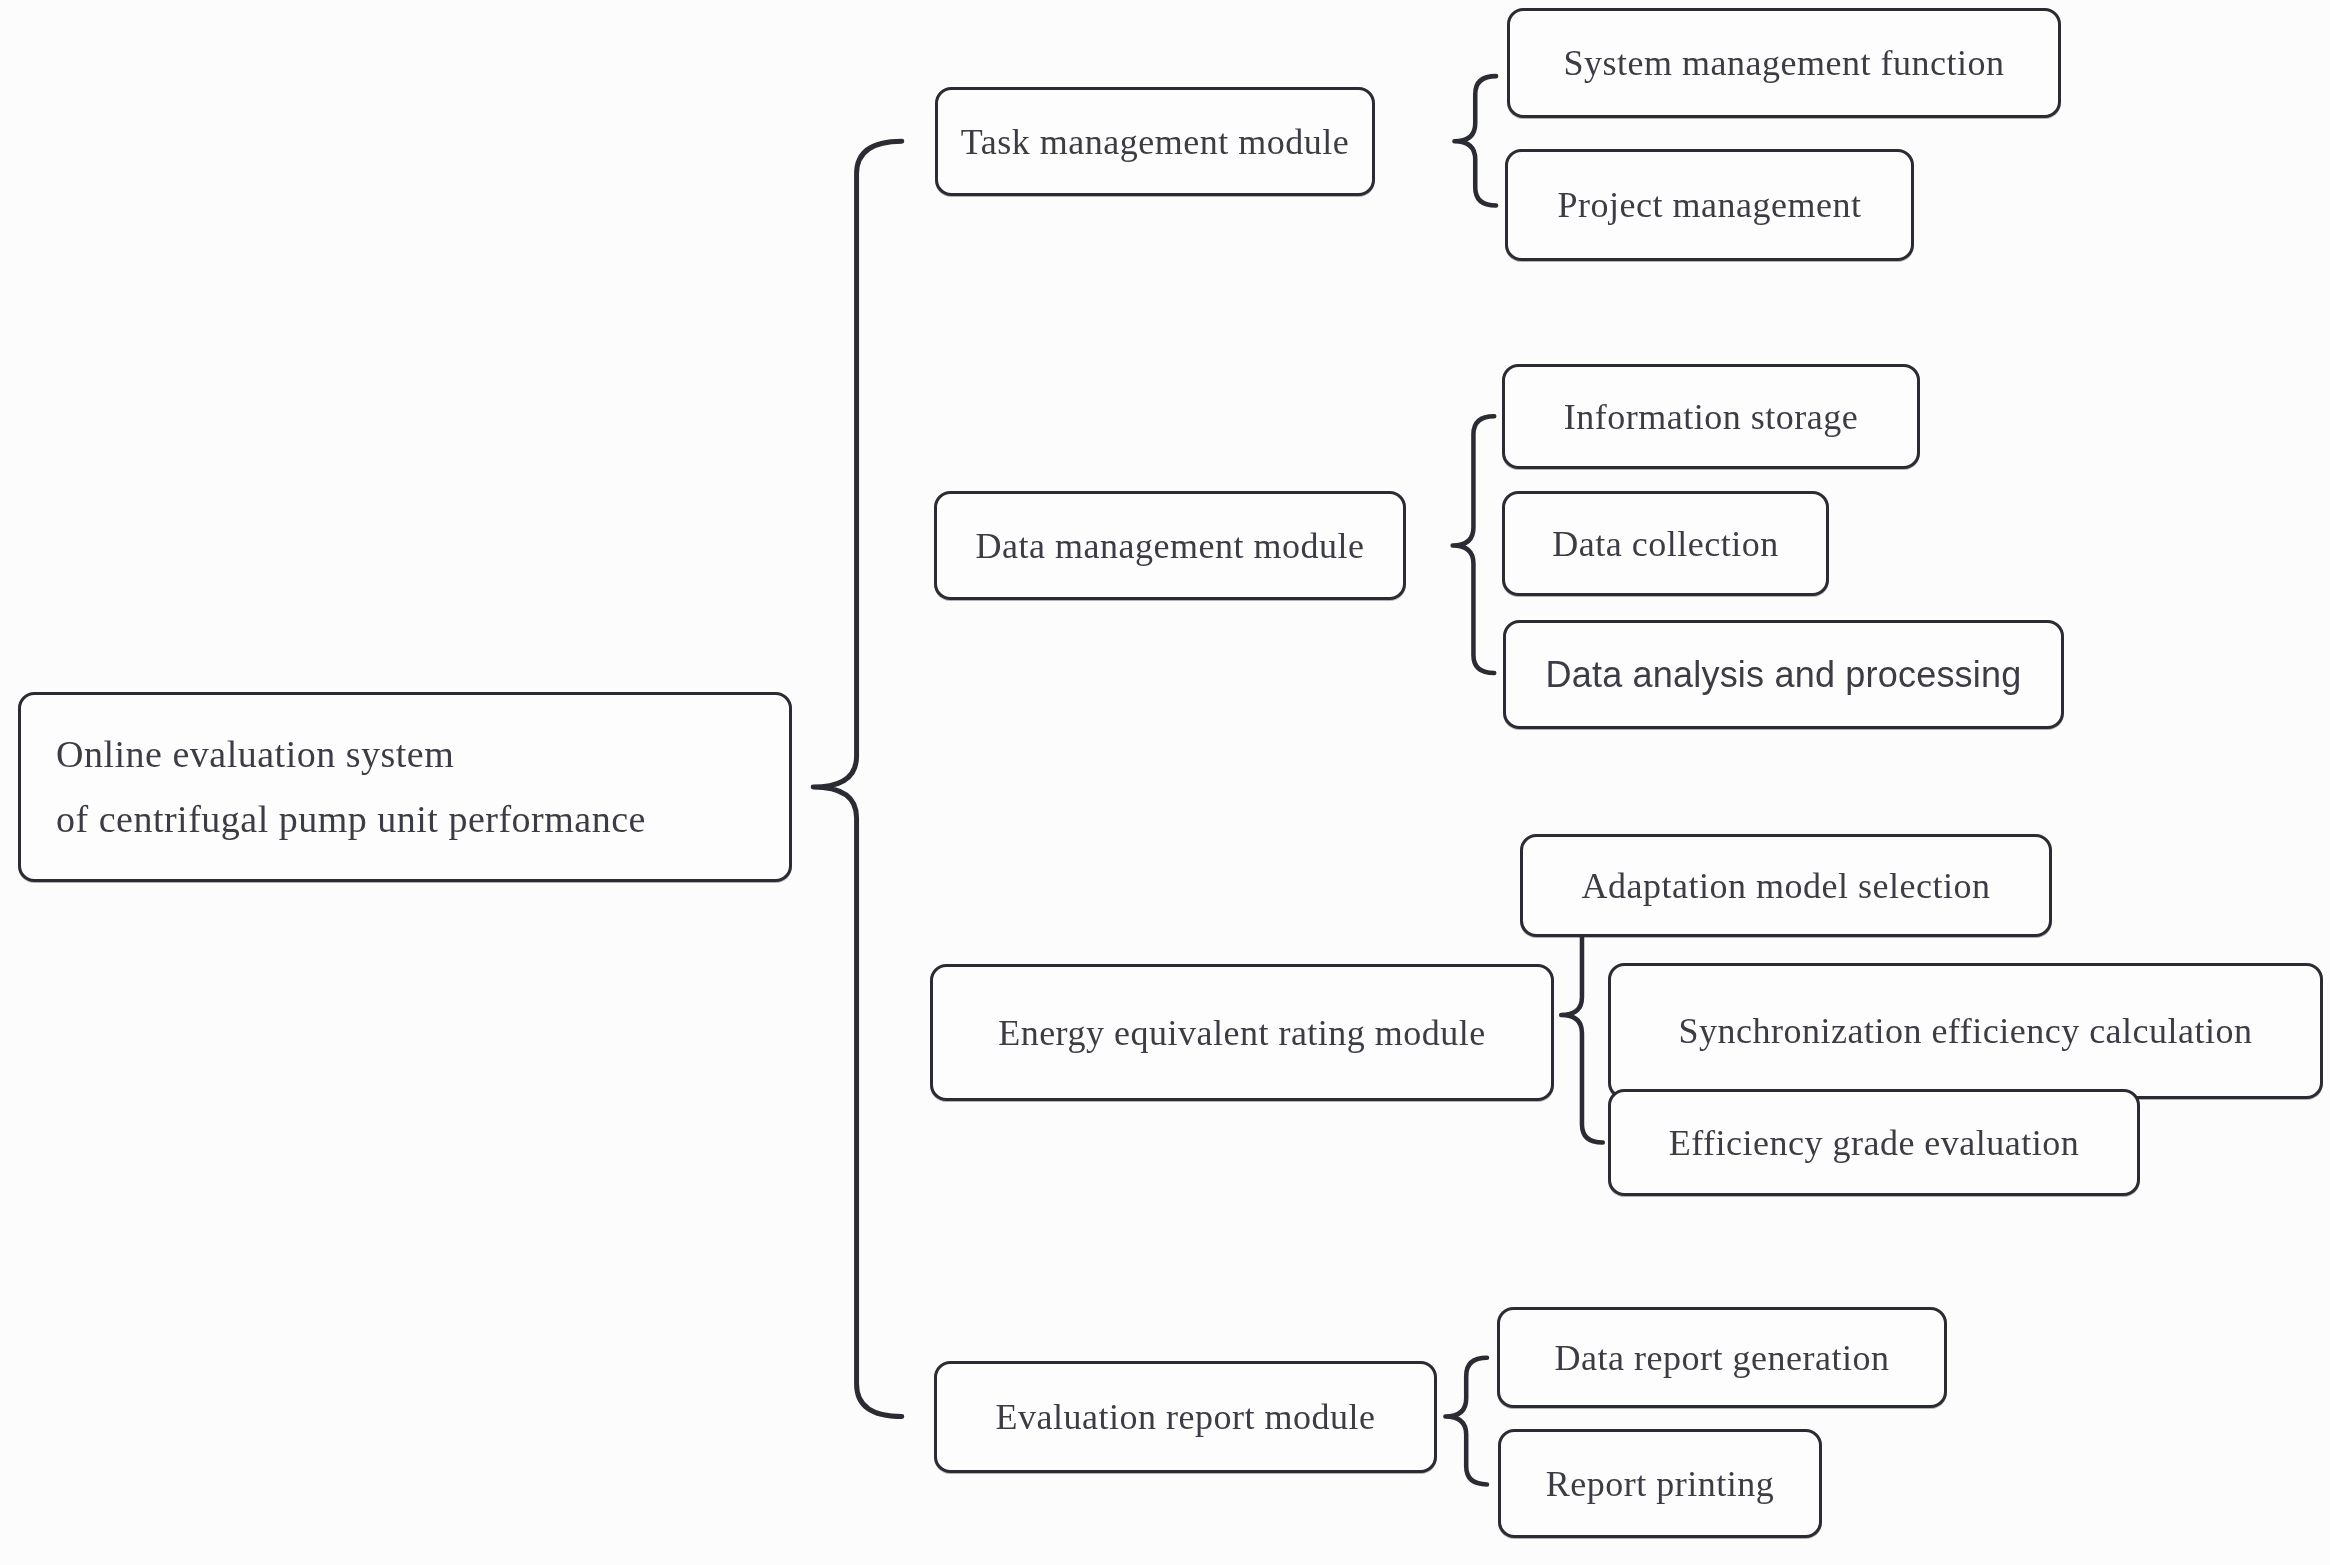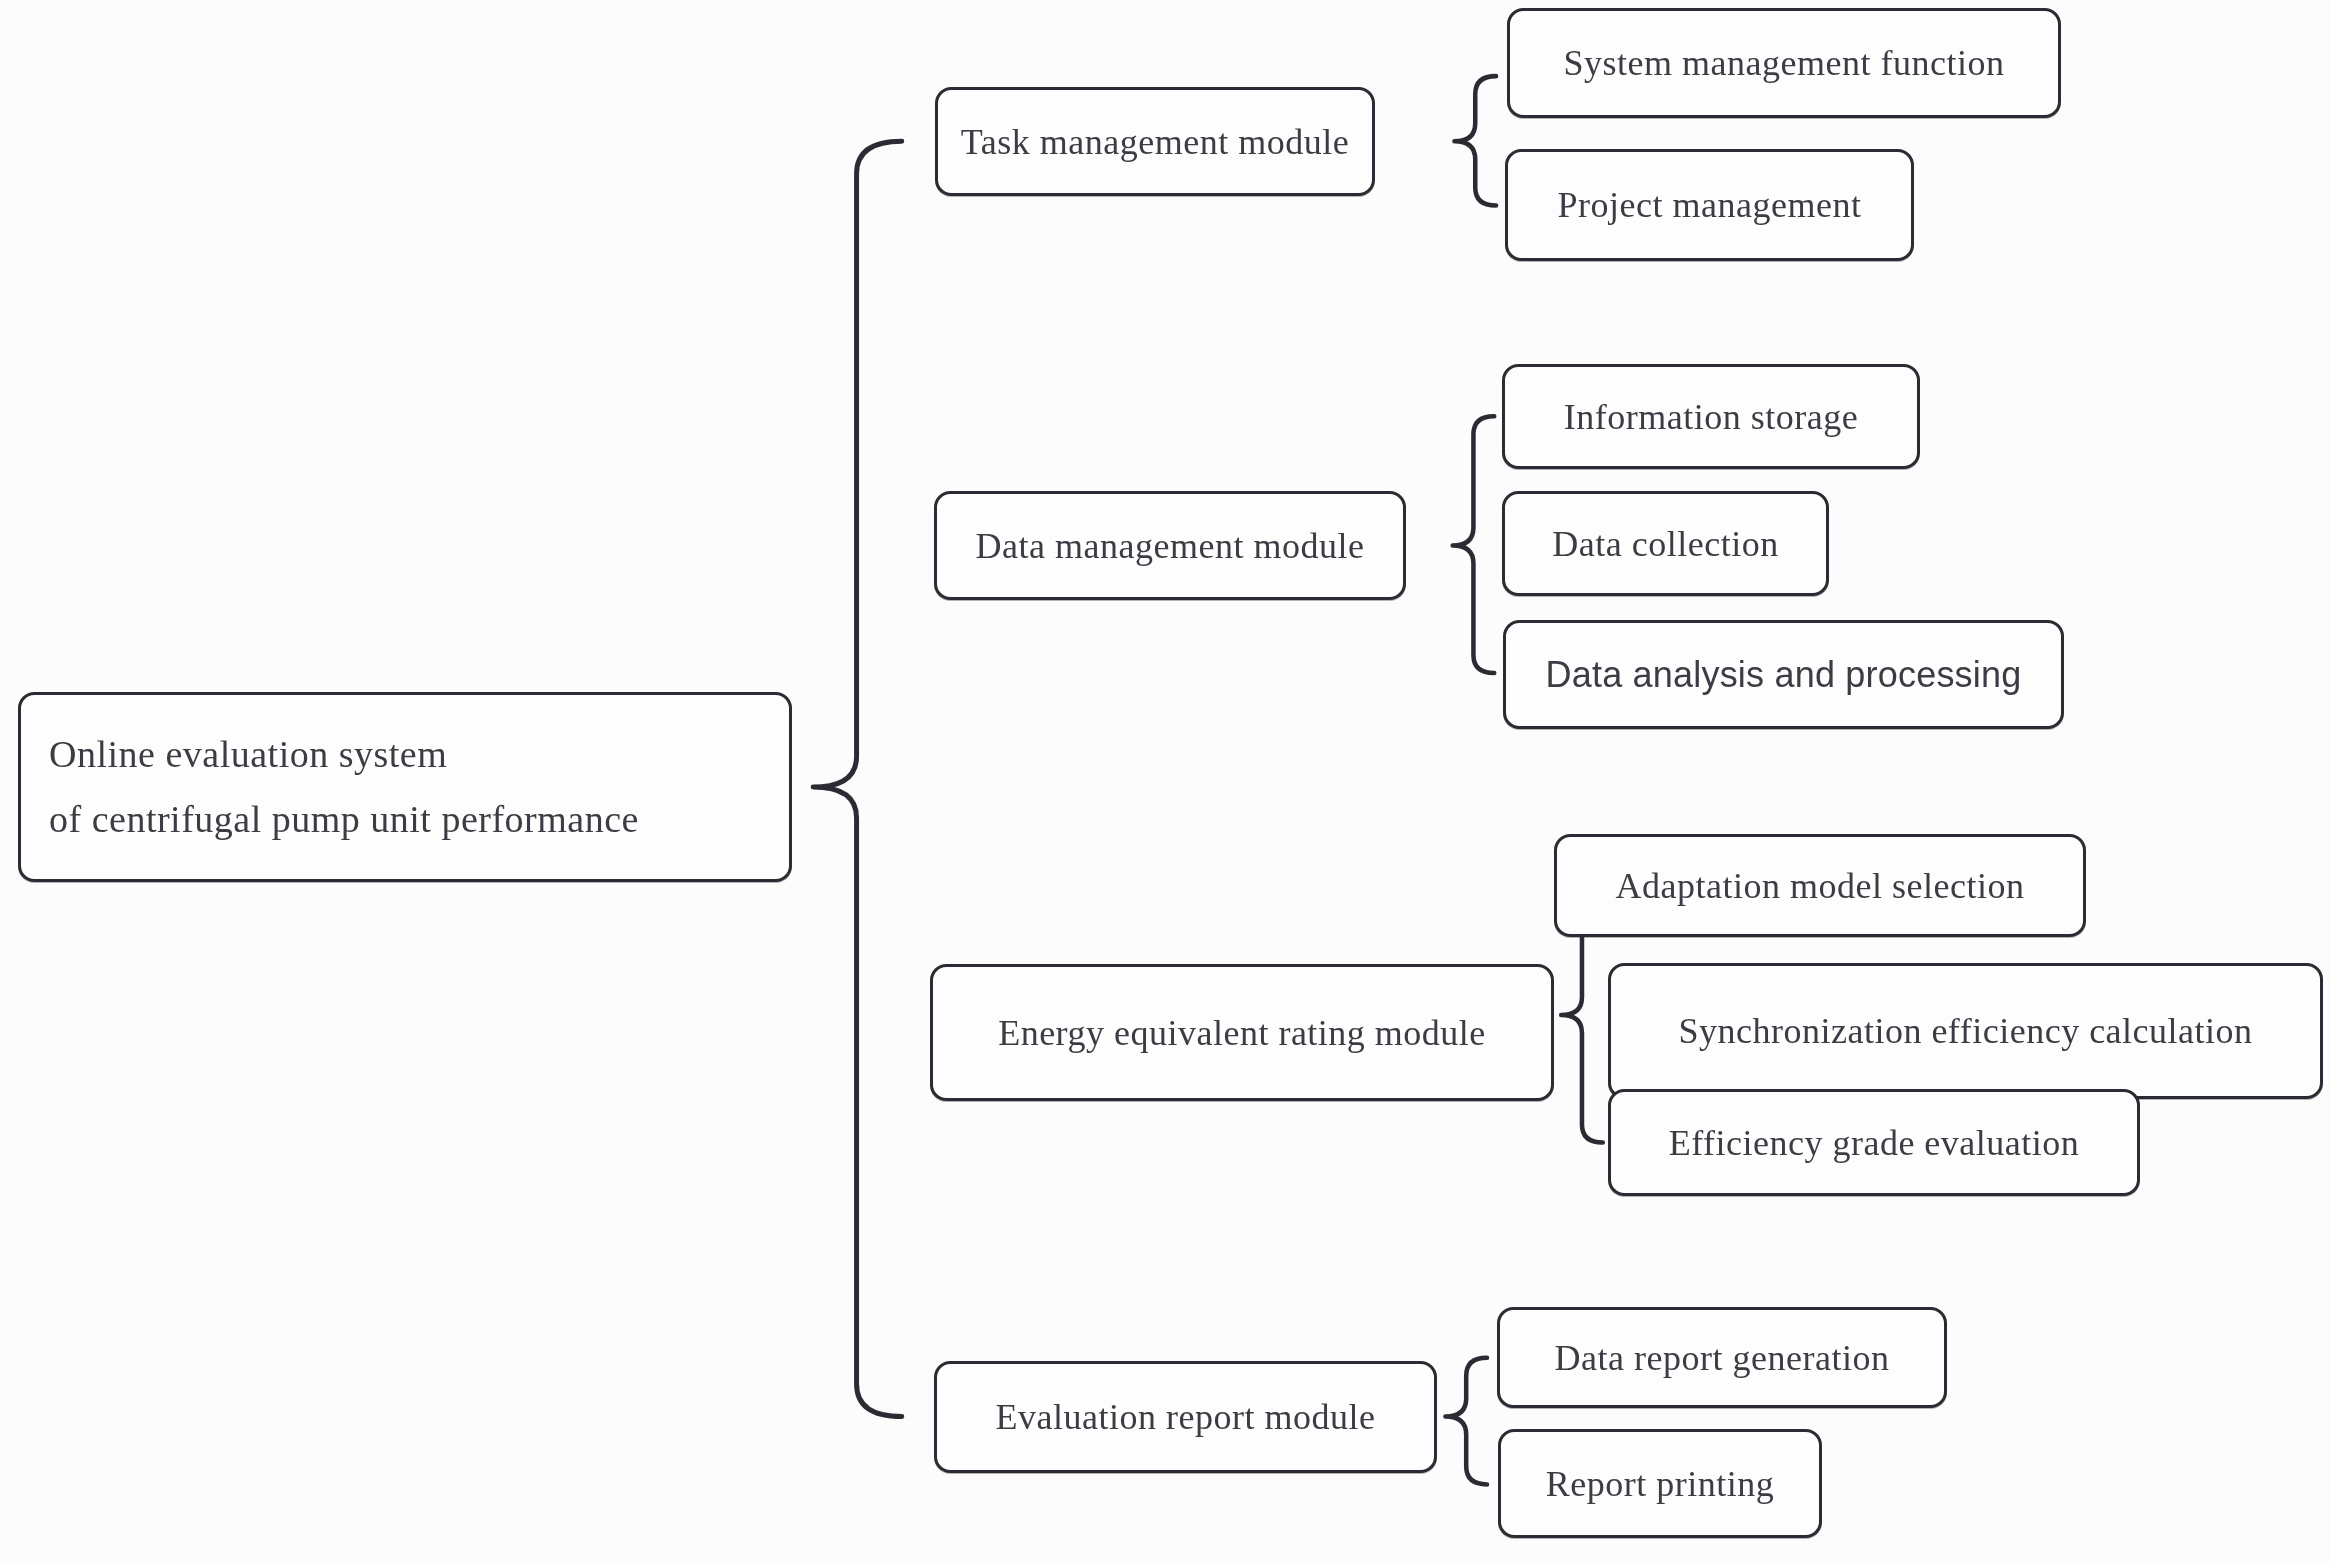--- a/index.html
+++ b/index.html
@@ -35,21 +35,21 @@
     justify-content:center;
     font-size:36px;
     letter-spacing:0.5px;
     white-space:nowrap;
     box-shadow:0 0.9px 0 rgba(43,43,51,.35);
   }
   .node.root{
     flex-direction:column;
     align-items:flex-start;
     justify-content:center;
-    padding-left:28px;
+    padding-left:35px;
     font-size:38px;
     line-height:1.72;
   }
   .node.sans{
     font-family:"Liberation Sans", sans-serif;
     letter-spacing:0.2px;
   }
 </style>
 </head>
 <body>
@@ -85,21 +85,21 @@
   <div class="node" style="left:1507px;top:8px;width:554px;height:110px;">System management function</div>
 
   <div class="node" style="left:1505px;top:149px;width:409px;height:112px;">Project management</div>
 
   <div class="node" style="left:1502px;top:364px;width:418px;height:105px;text-align:right;">Information storage</div>
 
   <div class="node" style="left:1502px;top:491px;width:327px;height:105px;">Data collection</div>
 
   <div class="node sans" style="left:1503px;top:620px;width:561px;height:109px;">Data analysis and processing</div>
 
-  <div class="node" style="left:1554px;top:834px;width:532px;height:103px;">Adaptation model selection</div>
+  <div class="node" style="left:1520px;top:834px;width:532px;height:103px;">Adaptation model selection</div>
 
   <div class="node" style="left:1608px;top:963px;width:715px;height:136px;">Synchronization efficiency calculation</div>
 
   <div class="node" style="left:1608px;top:1089px;width:532px;height:107px;">Efficiency grade evaluation</div>
 
   <div class="node" style="left:1497px;top:1307px;width:450px;height:101px;">Data report generation</div>
 
   <div class="node" style="left:1498px;top:1429px;width:324px;height:109px;">Report printing</div>
 
 </div>

